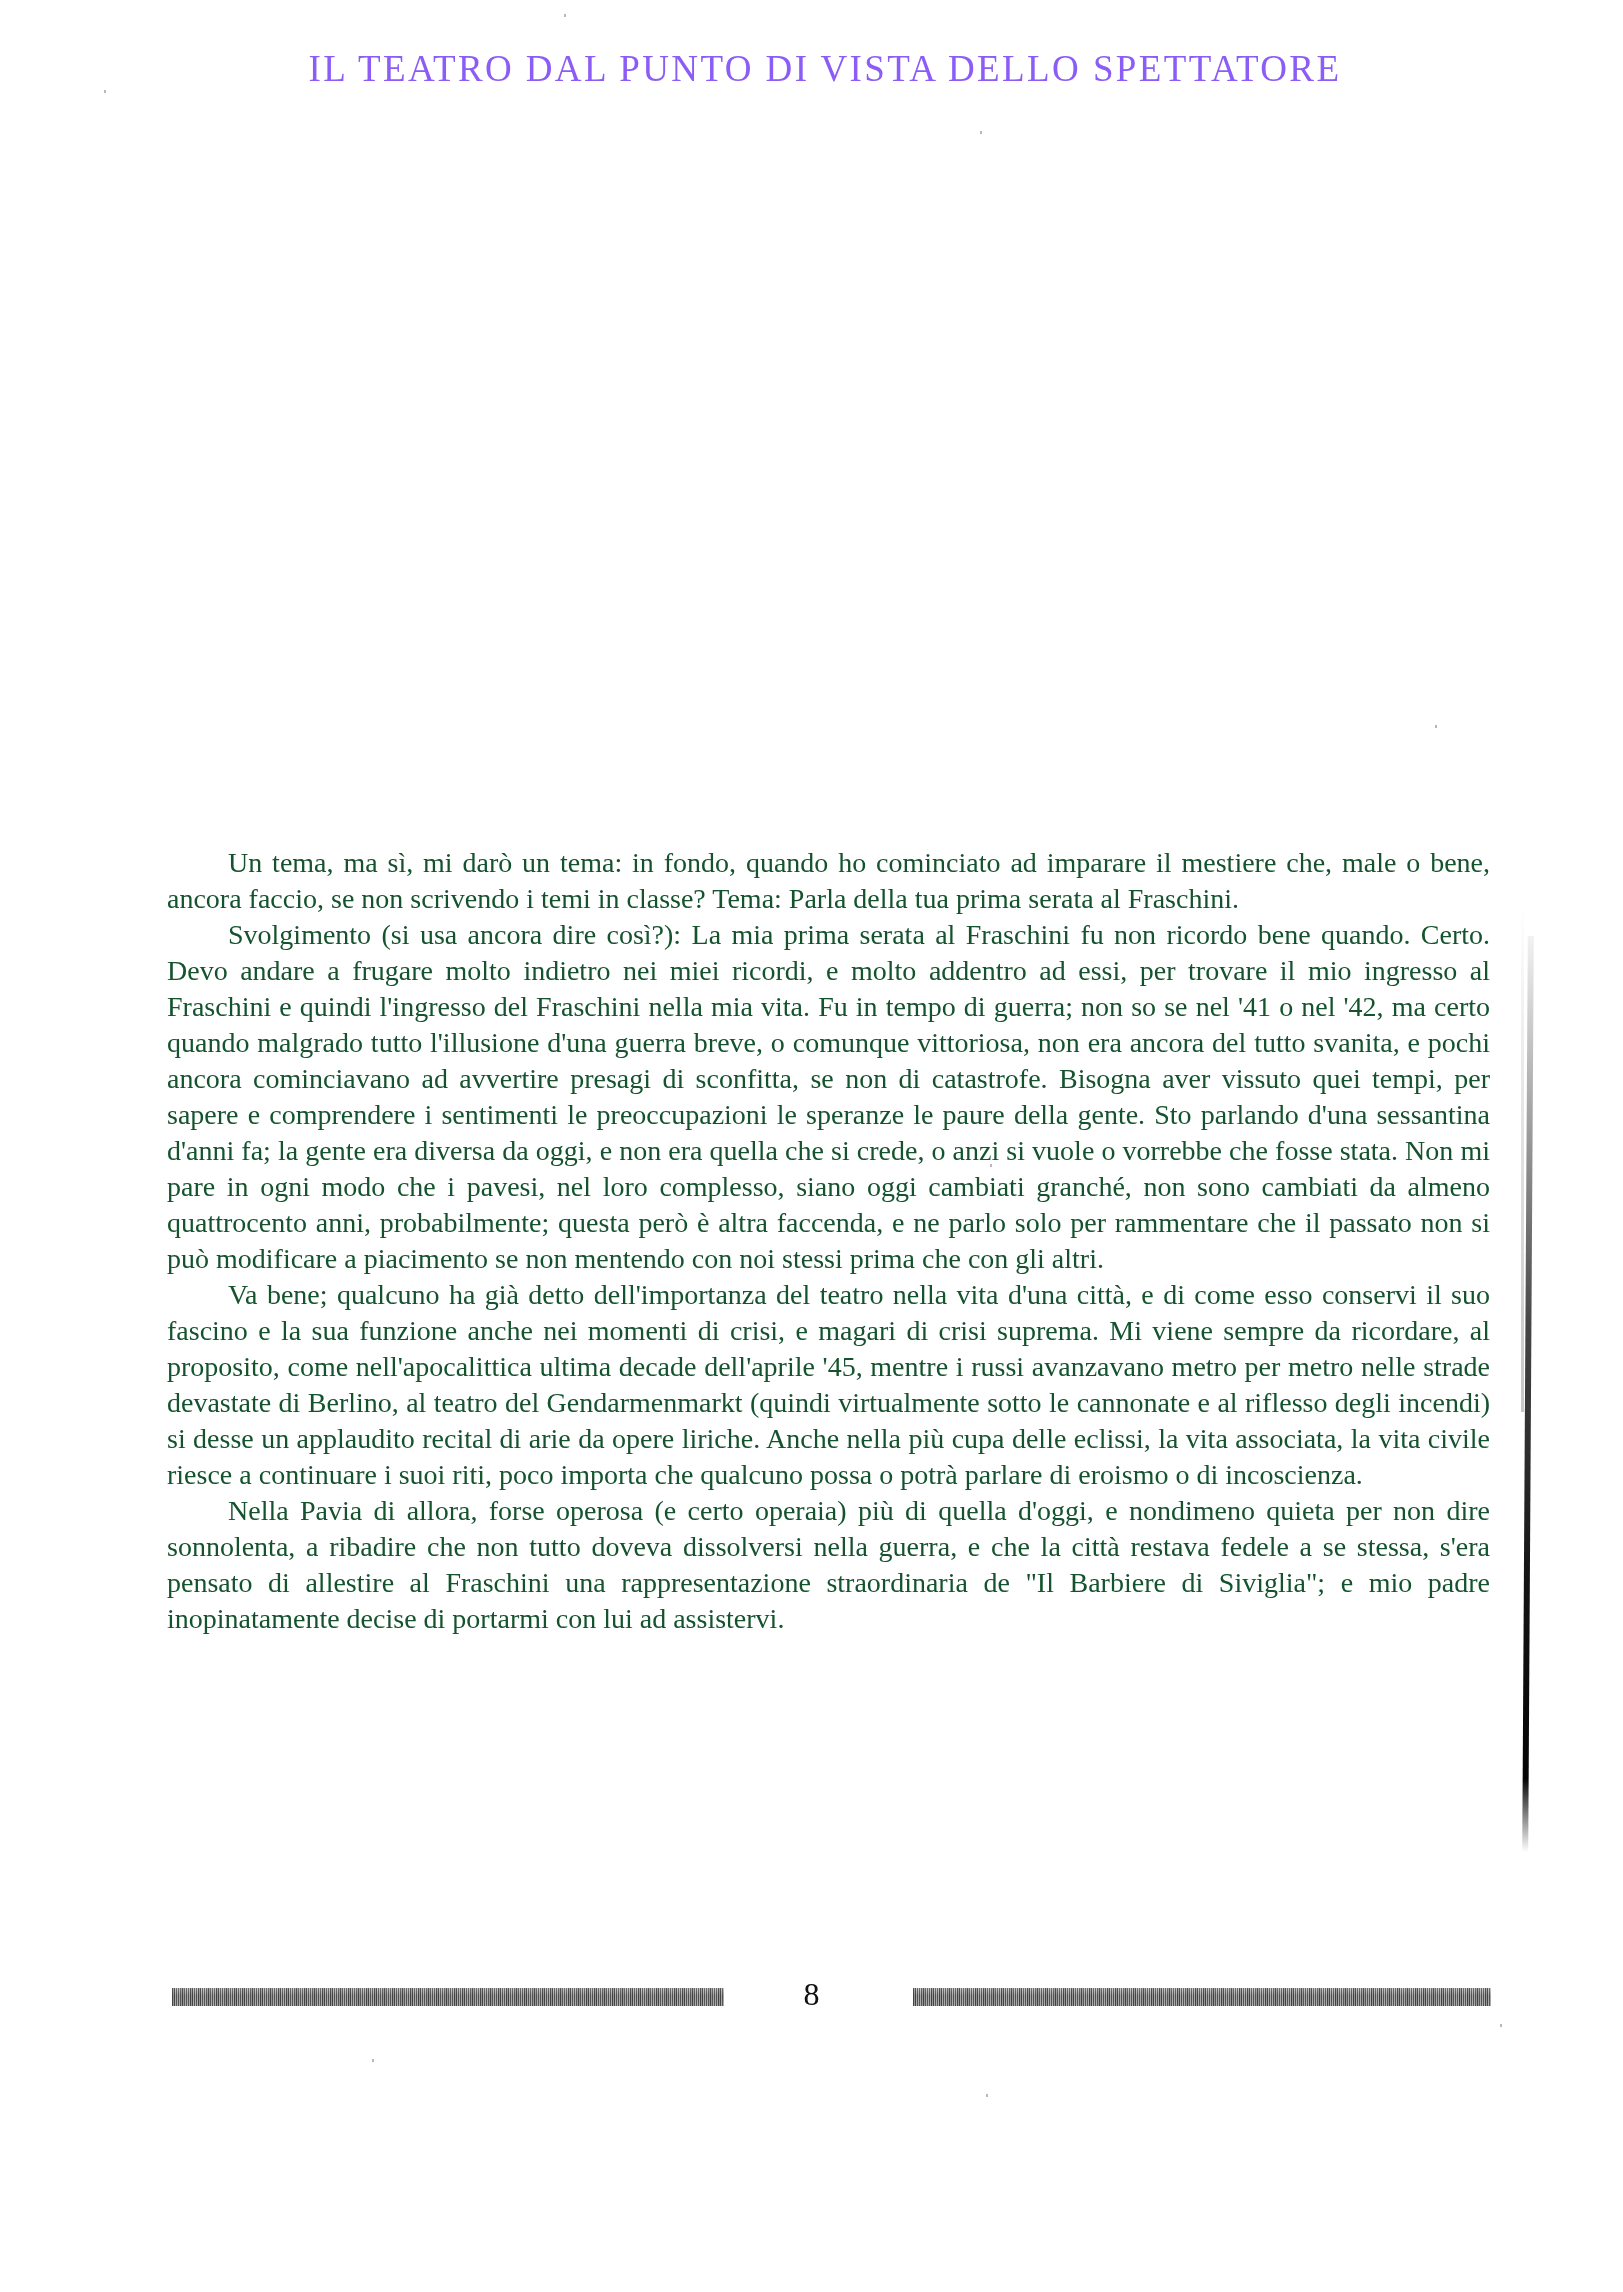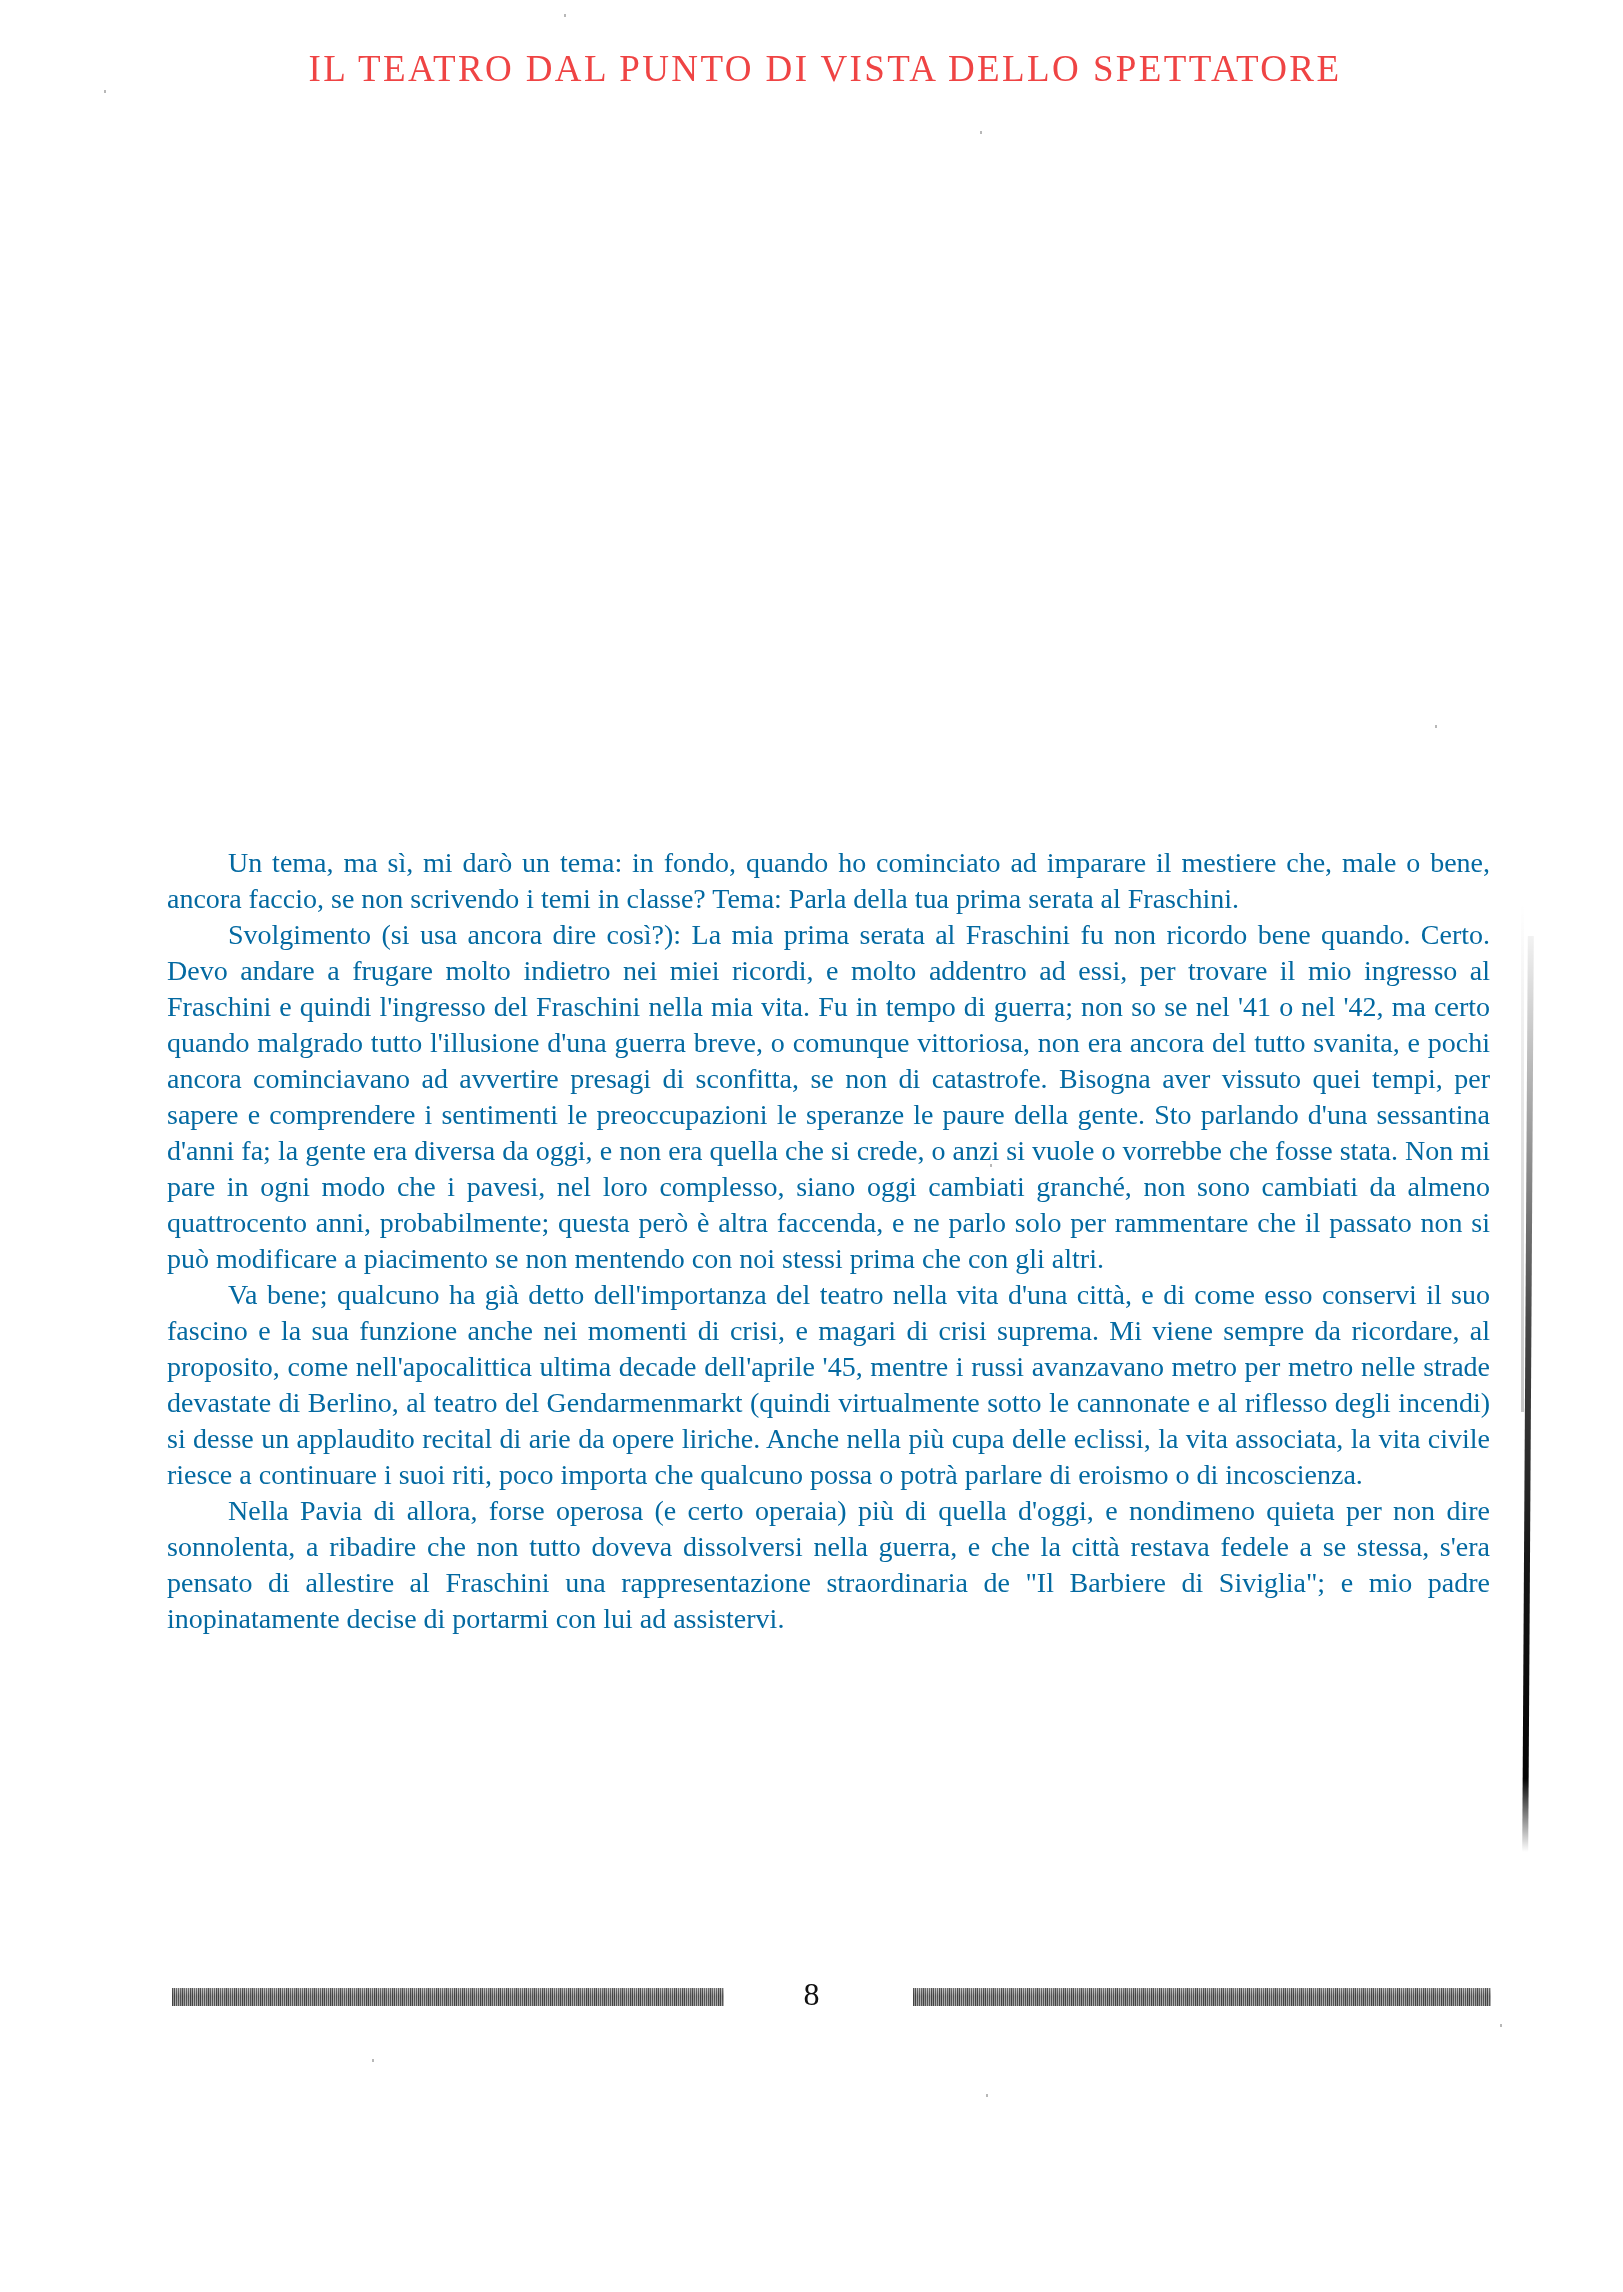--- a/index.html
+++ b/index.html
@@ -22,21 +22,21 @@
   
   .running-head {
     position: absolute;
     left: 0;
     right: 0;
     top: 47px;
     text-align: center;
     font-family: "Liberation Serif", serif;
     font-size: 37px;
     letter-spacing: 2.4px;
-    color: #ef4444;
+    color: #8b5cf6;
     white-space: nowrap;
     padding-left: 27px;
   }
 
   
   .section-title {
     position: absolute;
     left: 165px;
     top: 755px;
     width: 1304px;
@@ -54,21 +54,21 @@
     top: 845px;
     width: 1323px;
   }
   .para {
     margin: 0;
     text-align: justify;
     text-justify: inter-word;
     font-family: "Liberation Serif", serif;
     font-size: 28px;
     line-height: 36px;
-    color: #0369a1;
+    color: #14532d;
     text-indent: 61px;
     hyphens: manual;
   }
 
   
   .footer {
     position: absolute;
     left: 0;
     right: 0;
     top: 1968px;

